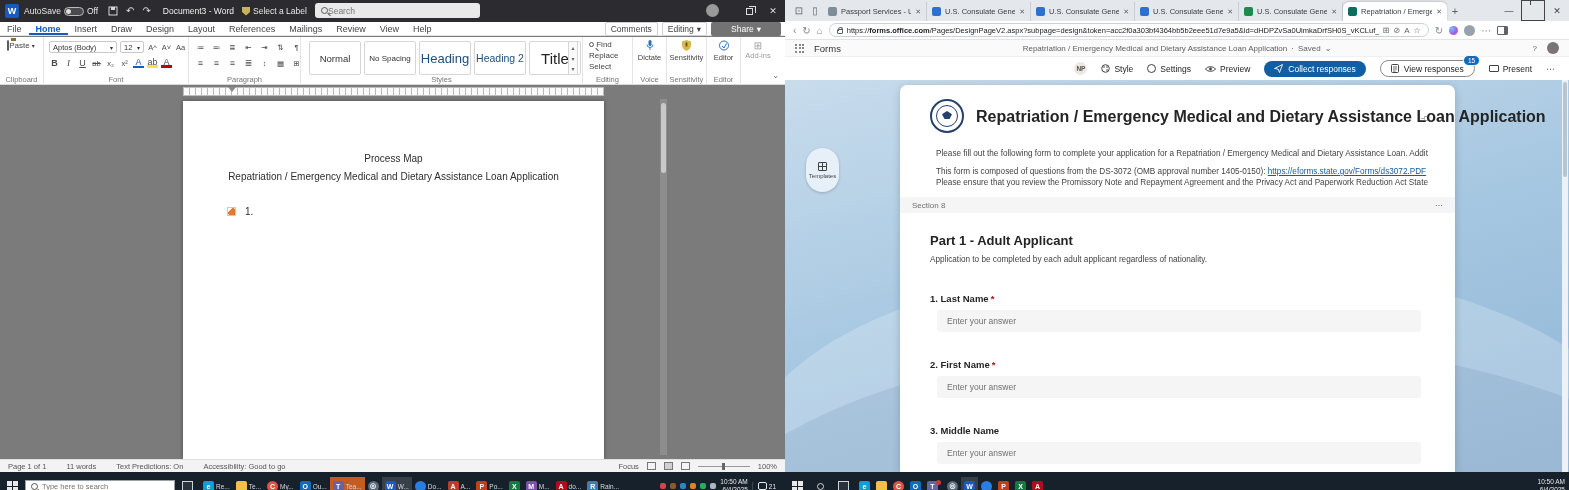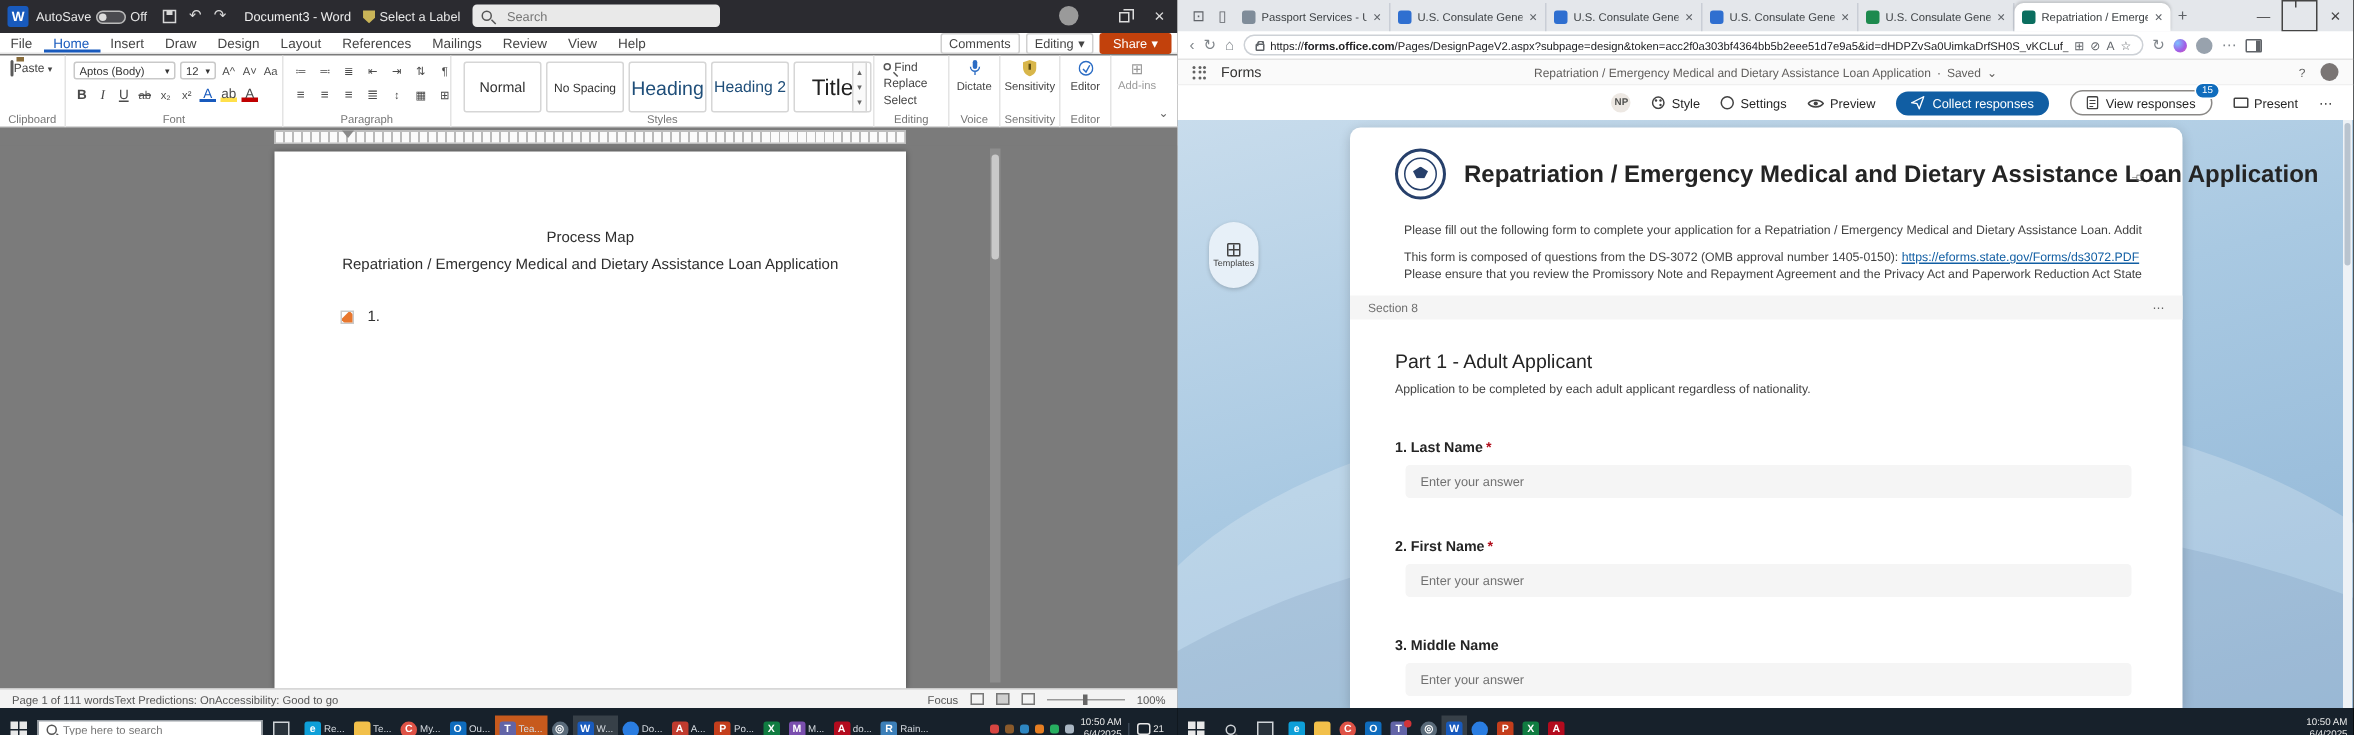--- a/index.html
+++ b/index.html
@@ -9,35 +9,35 @@
   
   #mon-left{position:absolute;left:0;top:0;width:785px;height:472px;background:#7b7b7b;overflow:hidden}
   .w-titlebar{position:absolute;left:0;top:0;width:785px;height:22px;background:#2b2b30;display:flex;align-items:center;color:#e8e8e8;font-size:8.5px}
   .w-appicon{width:14px;height:14px;margin:0 5px 0 5px;background:#185abd;color:#fff;border-radius:2px;font-size:9px;font-weight:bold;display:flex;align-items:center;justify-content:center}
   .autosave{display:flex;align-items:center;gap:3px;margin-right:6px}
   .toggle{width:20px;height:9px;border:1px solid #bbb;border-radius:5px;position:relative;background:#4a4a4f}
   .toggle b{position:absolute;left:1px;top:1px;width:5px;height:5px;border-radius:50%;background:#ddd}
   .tb-ico{color:#d8d8d8;font-size:10px;margin:0 4px;line-height:1}
   .w-docname{margin:0 8px;color:#f0f0f0}
   .shield{width:8px;height:9px;background:#c9b458;clip-path:polygon(0 0,100% 0,100% 60%,50% 100%,0 60%);margin-right:3px}
-  .w-search{position:absolute;left:315px;top:3px;width:165px;height:15px;background:#e9e9e9;border-radius:3px;display:flex;align-items:center;padding:0 6px;gap:10px}
+  .w-search{position:absolute;left:315px;top:3px;width:165px;height:15px;background:#e9e9e9;border-radius:3px;display:flex;align-items:center;padding:0 6px;gap:0}
   .w-search input{border:none;outline:none;background:transparent;font-size:8.5px;color:#444;width:100%;font-family:inherit}
   .mag{width:7px;height:7px;border:1.2px solid #555;border-radius:50%;position:relative;flex:none}
   .mag::after{content:"";position:absolute;left:5px;top:6px;width:4px;height:1.2px;background:#555;transform:rotate(45deg)}
   .w-avatar{position:absolute;right:66px;top:4px;width:13px;height:13px;border-radius:50%;background:#9a9a9a}
   .winbtn{position:absolute;top:0;width:24px;height:22px;display:flex;align-items:center;justify-content:center;color:#ddd;font-size:9px}
   .wrestore{width:7px;height:7px;border:1px solid #ddd;position:relative}
   .wrestore b{position:absolute;left:2px;top:-3px;width:7px;height:7px;border:1px solid #ddd;border-left:none;border-bottom:none;display:block}
 
   .w-tabs{position:absolute;left:0;top:22px;width:785px;height:14px;background:#fff;border-bottom:1px solid #e3e3e3;display:flex;align-items:center;font-size:9px;color:#444}
   .w-tab{padding:0 7px;height:100%;display:flex;align-items:center}
-  .w-tab.active{color:#185abd;font-weight:normal;box-shadow:inset 0 -2px 0 #185abd}
+  .w-tab.active{color:#185abd;font-weight:bold;box-shadow:inset 0 -2px 0 #185abd}
   .w-tabs-right{margin-left:auto;display:flex;align-items:center;gap:4px;padding-right:4px}
   .mini-btn{border:1px solid #d0d0d0;border-radius:2px;padding:1px 5px;font-size:8.5px;color:#444;display:flex;gap:3px;align-items:center;background:#fff}
-  .share-btn{background:#c2410c;color:#fff;border:none;border-radius:2px;padding:2px 9px;font-size:8.5px;display:flex;gap:3px;align-items:flex-start}
+  .share-btn{background:#737373;color:#fff;border:none;border-radius:2px;padding:2px 20px;font-size:8.5px;display:flex;gap:3px;align-items:flex-start}
 
   .w-ribbon{position:absolute;left:0;top:37px;width:785px;height:48px;background:#fff;border-bottom:1px solid #d8d8d8;font-size:8px;color:#444}
   .rgroup{position:absolute;top:0;height:48px;border-right:1px solid #e4e4e4}
   .glabel{position:absolute;bottom:1px;width:100%;text-align:center;color:#767676;font-size:7.5px}
   .paste-big{position:absolute;left:6px;top:4px;width:30px;text-align:center;color:#444}
   .clip-ico{width:13px;height:16px;border:1.3px solid #5a5a5a;border-radius:2px;margin:0 auto 2px;position:relative;background:#fdfdfd}
   .clip-ico::before{content:"";position:absolute;left:3px;top:-3px;width:5px;height:3px;background:#8a6d3b}
   .fontrow{position:absolute;display:flex;align-items:center;gap:3px}
   .combo{border:1px solid #c9c9c9;border-radius:2px;padding:0 3px;height:12px;display:flex;align-items:center;font-size:7.5px;color:#333;background:#fff;gap:2px}
   .ric{min-width:11px;height:12px;display:inline-flex;align-items:center;justify-content:center;color:#4a4a4a;font-size:9px}
@@ -60,21 +60,21 @@
 
   .w-canvas{position:absolute;left:0;top:97px;width:668px;height:362px;background:#7b7b7b}
   .w-page{position:absolute;left:183px;top:4px;width:421px;height:358px;background:#fff;box-shadow:0 0 4px rgba(0,0,0,.4)}
   .doc-line{width:100%;text-align:center;font-size:10px;color:#2e2e2e}
   .doc-num{position:absolute;left:62px;top:105px;font-size:10px;color:#2e2e2e}
   .ac-ico{position:absolute;left:44px;top:106px;width:9px;height:9px;background:#fff;border:1px solid #c9c9c9;overflow:hidden}
   .ac-ico b{position:absolute;right:-2px;bottom:-2px;width:8px;height:8px;background:#e8772e;transform:rotate(45deg)}
   .w-scroll{position:absolute;right:1px;top:2px;width:7px;height:356px;background:#8d8d8d}
   .w-scroll b{position:absolute;left:1px;top:4px;width:5px;height:70px;background:#c9c9c9;border-radius:3px}
 
-  .w-status{position:absolute;left:0;top:459px;width:785px;height:13px;background:#f3f3f3;border-top:1px solid #dedede;display:flex;align-items:center;font-size:7.5px;color:#555;padding:0 8px;gap:0}
+  .w-status{position:absolute;left:0;top:459px;width:785px;height:13px;background:#f3f3f3;border-top:1px solid #dedede;display:flex;align-items:center;font-size:7.5px;color:#555;padding:0 8px;gap:20px}
   .w-status .right{margin-left:auto;display:flex;align-items:center;gap:8px}
   .viewico{width:9px;height:8px;border:1px solid #777;display:inline-block}
   .zoom-slider{width:52px;height:1px;background:#999;position:relative}
   .zoom-slider b{position:absolute;left:24px;top:-3px;width:3px;height:7px;background:#666}
 
   
   #mon-right{position:absolute;left:785px;top:0;width:784px;height:472px;background:#fff;overflow:hidden}
   .b-strip{position:absolute;left:0;top:0;width:784px;height:21px;background:#e4e7eb;display:flex;align-items:center}
   .b-leftico{width:16px;height:16px;margin-left:6px;display:flex;align-items:center;justify-content:center;color:#5f6368;font-size:10px}
   .btab{width:104px;height:19px;margin-top:2px;display:flex;align-items:center;gap:4px;padding:0 5px;border-right:1px solid #c9ced6;color:#3c4043;font-size:7.5px}
@@ -127,21 +127,21 @@
   .card{position:absolute;left:115px;top:5px;width:555px;height:387px;background:#fff;border-radius:7px 7px 0 0;box-shadow:0 2px 8px rgba(0,0,0,.18)}
   .seal{position:absolute;left:30px;top:14px;width:34px;height:34px;border-radius:50%;border:2px solid #27406b;background:#fff;display:flex;align-items:center;justify-content:center}
   .seal i{width:22px;height:22px;border-radius:50%;border:1px solid #27406b;position:relative;display:block}
   .seal i::before{content:"";position:absolute;left:5px;top:5px;width:10px;height:8px;background:#27406b;clip-path:polygon(50% 0,100% 40%,75% 100%,25% 100%,0 40%)}
   .f-title{position:absolute;left:76px;top:23px;width:440px;font-size:16px;font-weight:bold;color:#242424;white-space:nowrap}
   .branch-ic{position:absolute;left:521px;top:28px;color:#616161;font-size:10px;transform:rotate(90deg)}
   .fp{position:absolute;left:36px;width:492px;font-size:8.2px;color:#424242;white-space:nowrap;overflow:hidden}
   .fp a{color:#115ea3;text-decoration:underline}
   .sectionbar{position:absolute;left:0;top:112px;width:555px;height:16px;background:#f5f5f5;display:flex;align-items:center;padding:0 12px;font-size:8px;color:#707070}
   .sectionbar .more{margin-left:auto;color:#616161}
-  .part-title{position:absolute;left:30px;top:148px;font-size:13px;font-weight:normal;color:#242424}
+  .part-title{position:absolute;left:30px;top:148px;font-size:13px;font-weight:bold;color:#242424}
   .part-sub{position:absolute;left:30px;top:170px;font-size:8.2px;color:#424242}
   .q-label{position:absolute;left:30px;font-size:9.5px;font-weight:bold;color:#242424}
   .req{color:#b10e1c;margin-left:2px}
   .q-input{position:absolute;left:37px;width:484px;height:22px;background:#f5f5f5;border:none;border-radius:3px;font-size:8.5px;color:#707070;padding:0 10px;font-family:inherit;outline:none}
   .q-input::placeholder{color:#707070}
   .f-scroll{position:absolute;right:1px;top:0;width:6px;height:392px;background:#eef2f6}
   .f-scroll b{position:absolute;left:1px;top:2px;width:4px;height:95px;background:#b9c4cf;border-radius:2px}
 
   
   .taskbar{position:absolute;top:472px;height:28px;background:#17212b;display:flex;align-items:center;color:#e8e8e8}

